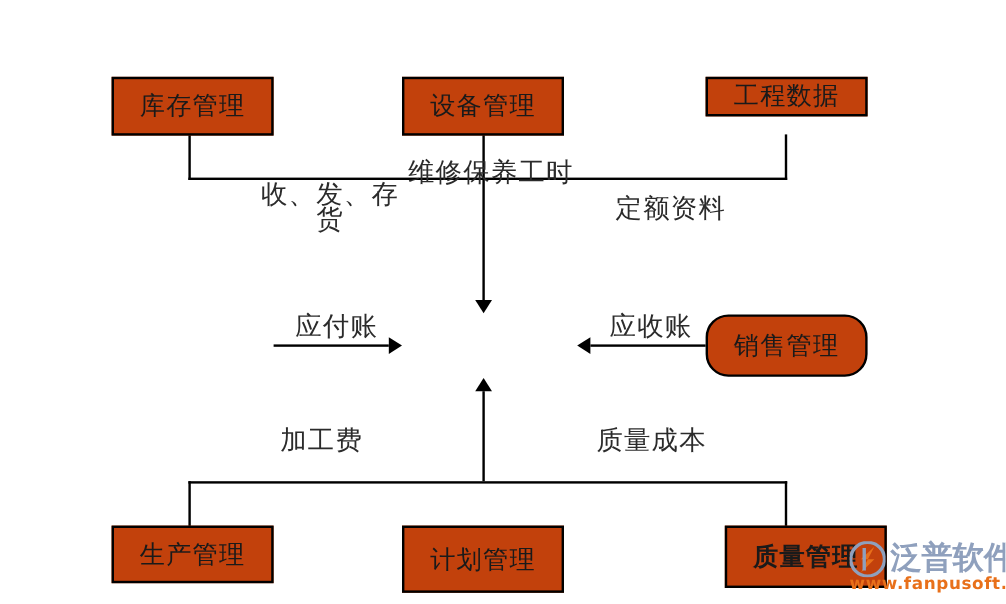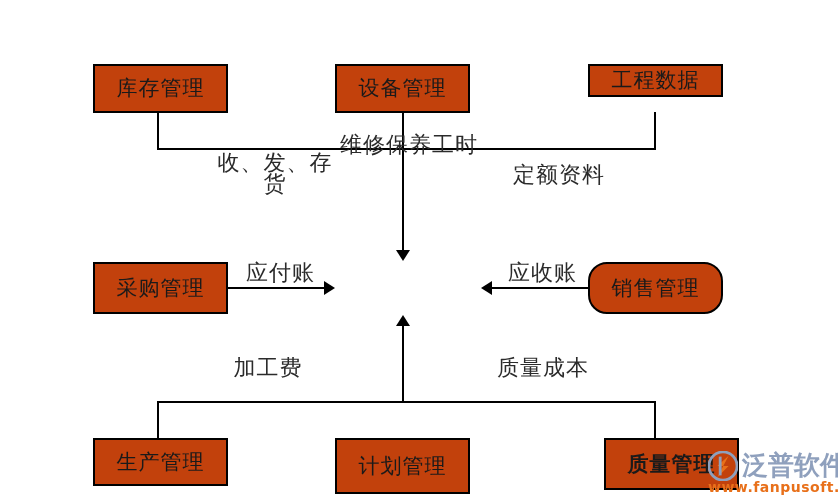--- a/index.html
+++ b/index.html
@@ -163,23 +163,20 @@
     <span class="node-label">工程数据</span>
   </div>
 
   <div class="edge-label" style="left:215px; top:152px; width:120px;">收、发、存
 货</div>
 
   <div class="edge-label" style="left:340px; top:134px; width:125px;">维修保养工时</div>
 
   <div class="edge-label" style="left:504px; top:152px; width:110px;margin-top:12px;">定额资料</div>
 
-  <div class="node" style="left:93px; top:262px; width:135px; height:52px;">
-    <span class="node-label">采购管理</span>
-  </div>
 
 
   <div class="node" style="left:588px; top:262px; width:135px; height:52px;border-radius:19px;">
     <span class="node-label">销售管理</span>
   </div>
 
   <div class="hline" style="left:228px; top:287px; width:96px;"></div>
   <div class="arrow-right" style="left:324px; top:281px;"></div>
 
   <div class="hline" style="left:492px; top:287px; width:96px;"></div>

